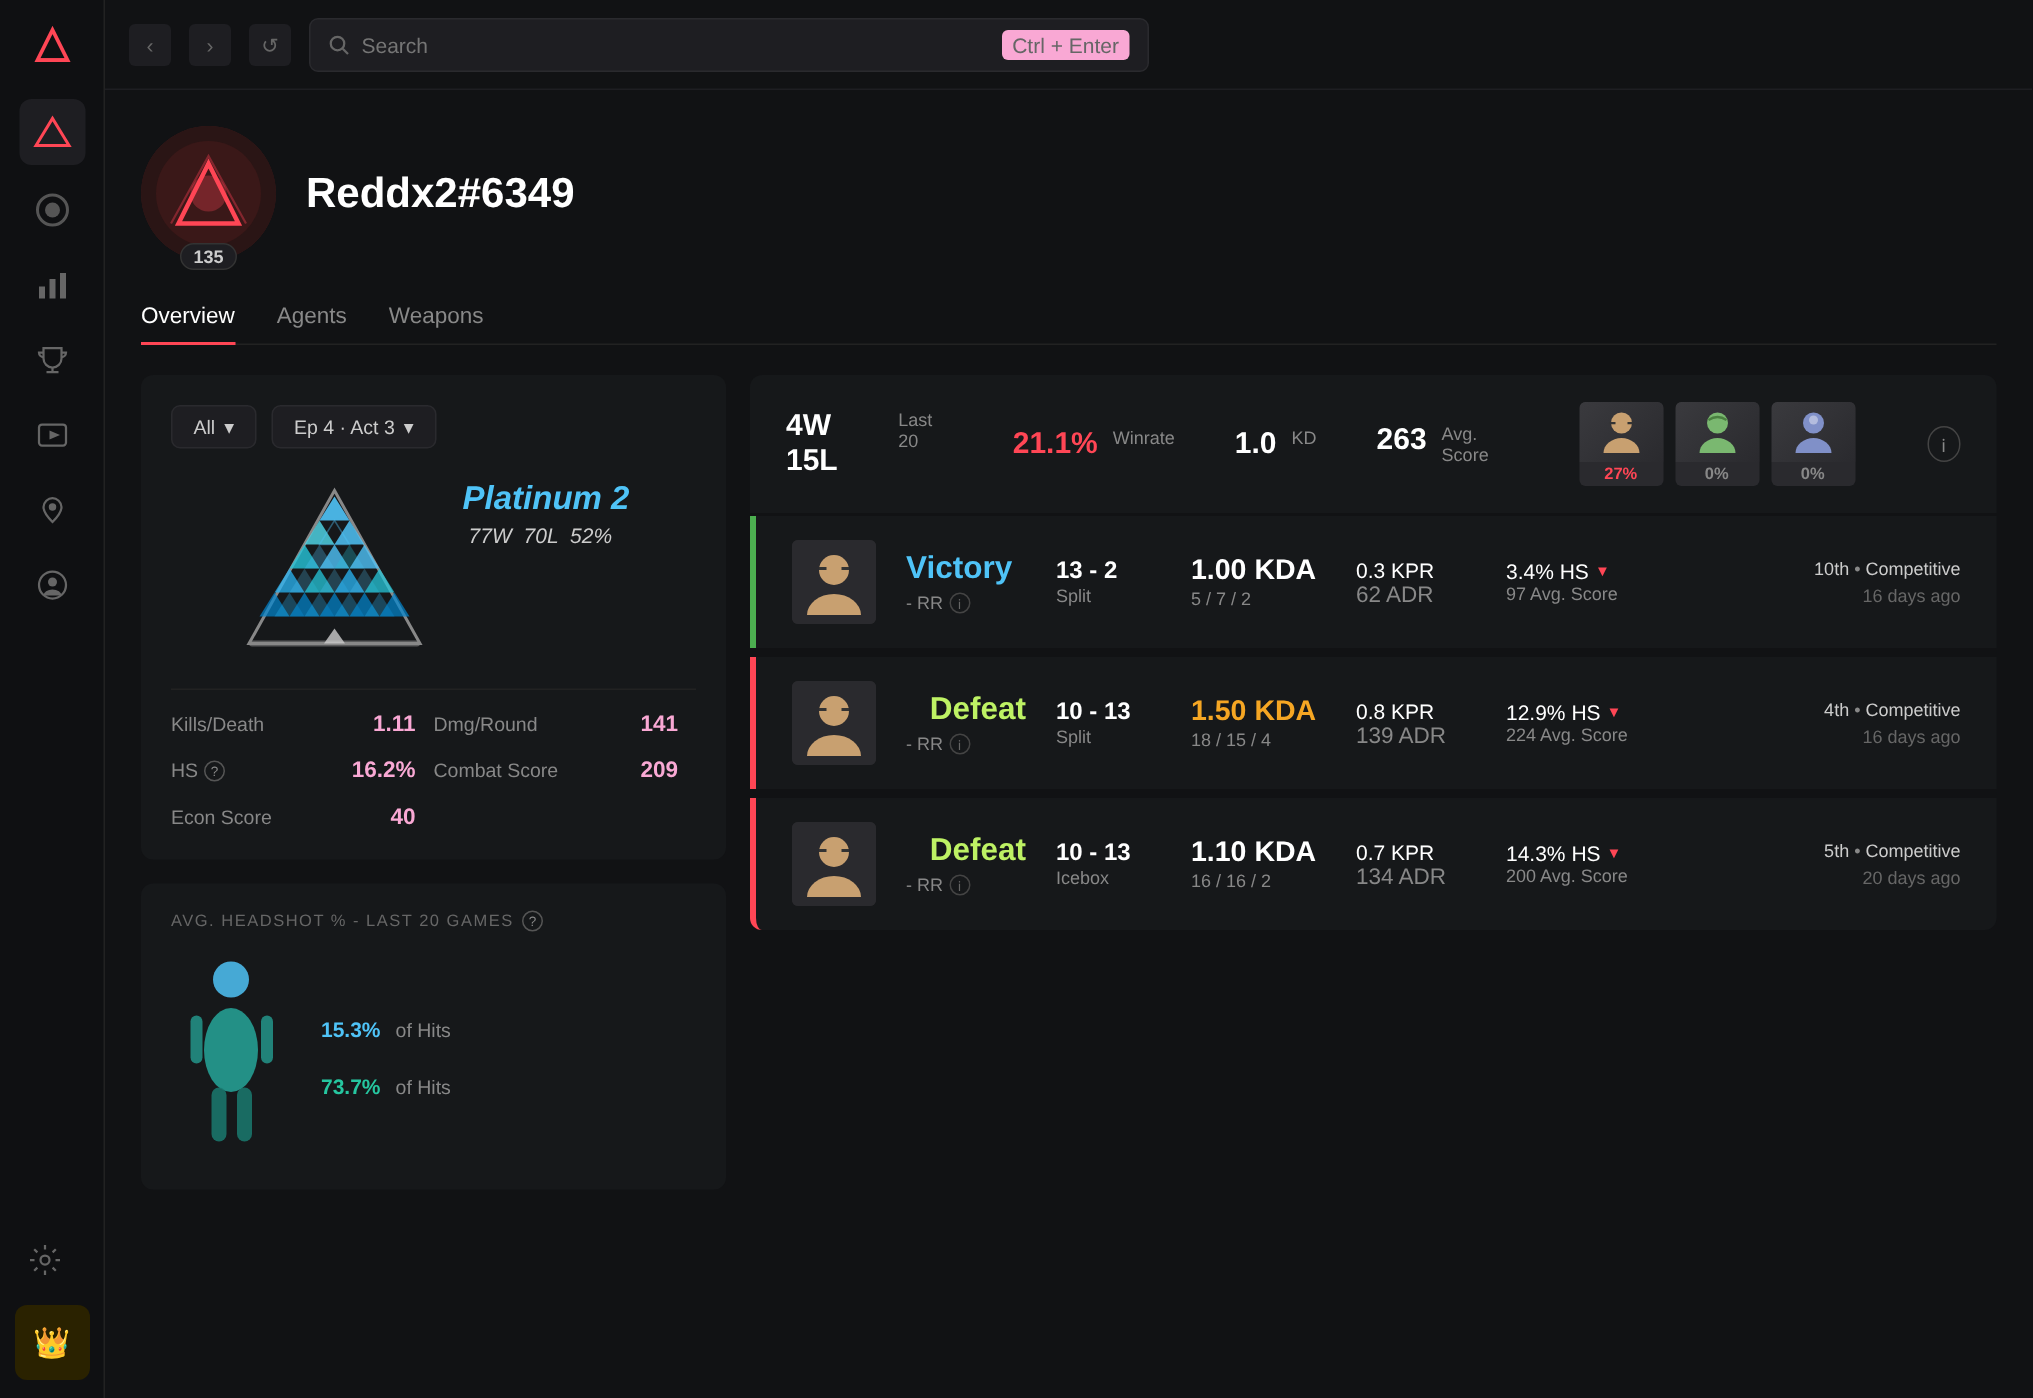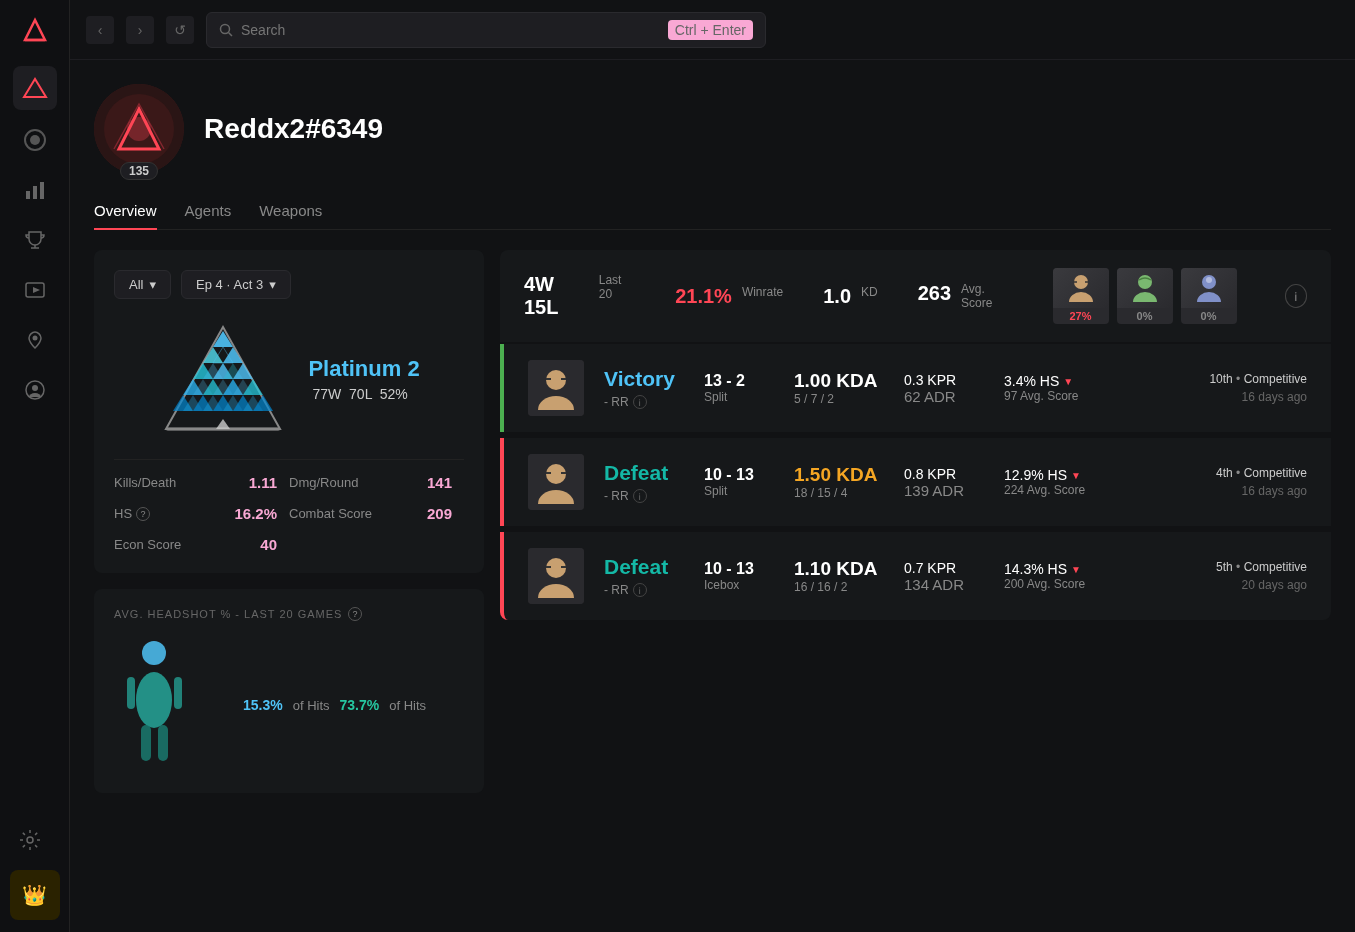--- a/index.html
+++ b/index.html
@@ -235,24 +235,25 @@
       cursor: pointer;
       font-size: 13px;
       display: flex;
       align-items: center;
       gap: 6px;
     }
 
     
     .rank-display {
       display: flex;
-      align-items: center;
+      align-items: flex-start;
       gap: 20px;
       justify-content: center;
       margin: 10px 0 20px 0;
+      font-style: italic;
     }
     .rank-emblem {
       width: 130px;
       height: 120px;
       position: relative;
       display: flex; align-items: center; justify-content: center;
     }
     .rank-info {
       display: flex;
       flex-direction: column;
@@ -311,23 +312,22 @@
     }
     .body-figure {
       width: 80px;
       display: flex;
       flex-direction: column;
       align-items: center;
     }
     .hs-stats {
       flex: 1;
       display: flex;
-      flex-direction: row;
-      gap: 10px;
-      margin-left: 29px;
+      flex-direction: column;
+      gap: 22px;
     }
     .hs-row {
       display: flex;
       align-items: center;
       gap: 10px;
     }
     .hs-pct { font-size: 14px; font-weight: bold; }
     .hs-pct.blue { color: #4fc3f7; }
     .hs-pct.teal { color: #26c6a0; }
     .hs-label { font-size: 13px; color: #888; }
@@ -422,21 +422,21 @@
     .match-result {
       width: 80px;
       flex-shrink: 0;
     }
     .result-text {
       font-size: 21px;
       font-weight: bold;
       margin-bottom: 4px;
     }
     .result-text.victory { color: #4fc3f7; }
-    .result-text.defeat { color: #14b8a6; }
+    .result-text.defeat { color: #bef264; text-align: right; }
     .rr-badge {
       font-size: 12px;
       color: #888;
       display: flex;
       align-items: center;
       gap: 4px;
     }
 
     .match-score {
       width: 70px;

